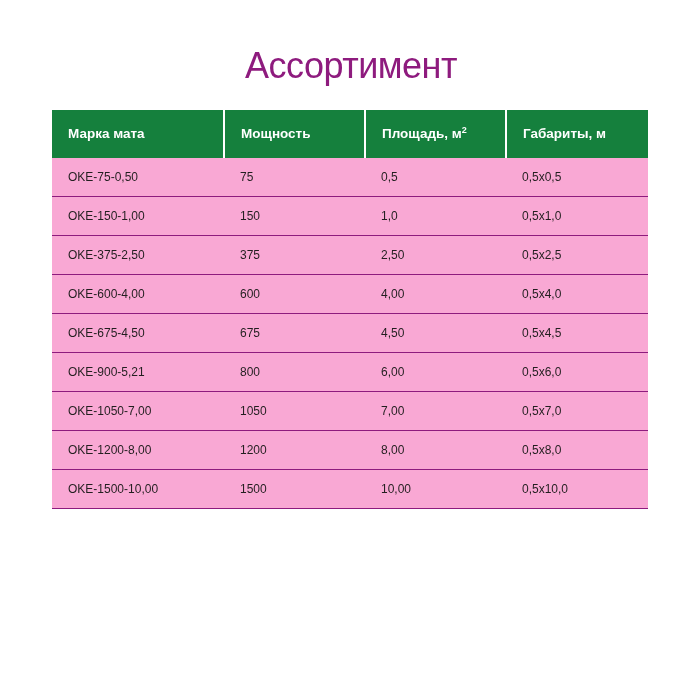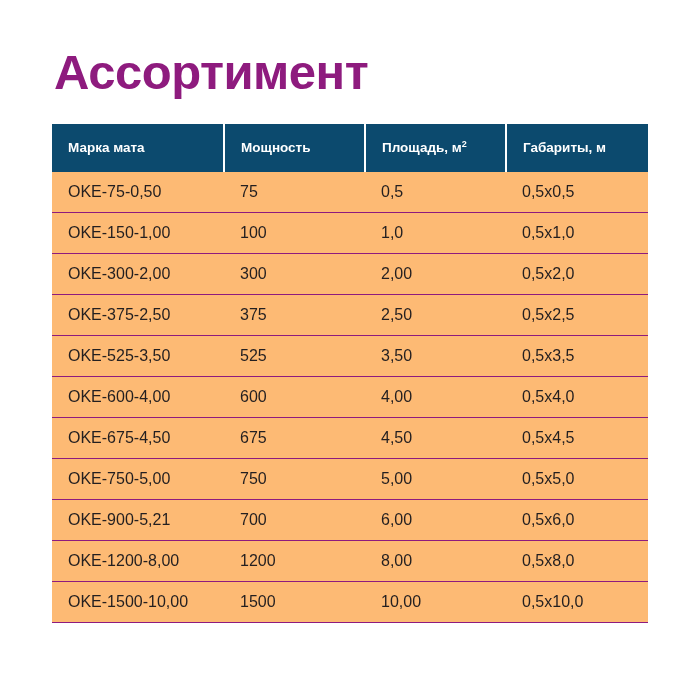--- a/index.html
+++ b/index.html
@@ -14,52 +14,53 @@
     overflow: hidden;
   }
   .page {
     width: 700px;
     height: 700px;
     box-sizing: border-box;
     padding: 46px 52px 0 52px;
     position: relative;
   }
   .title {
-    font-size: 49px;
-    font-weight: bold;
+    font-size: 36px;
+    font-weight: normal;
     color: #8e1b7e;
     letter-spacing: -0.5px;
     margin: 0 0 24px 2px;
     line-height: 1.1;
+    text-align: center;
   }
   table.assortment {
     border-collapse: collapse;
     width: 596px;
     table-layout: fixed;
   }
   table.assortment thead th {
-    background: #0c4a6e;
+    background: #15803d;
     color: #ffffff;
     font-size: 13.5px;
     font-weight: bold;
     text-align: left;
     padding: 14px 0 14px 16px;
     border-right: 2px solid #ffffff;
     height: 20px;
     box-sizing: content-box;
   }
   table.assortment thead th:last-child {
     border-right: none;
   }
   table.assortment tbody td {
-    font-size: 16px;
+    font-size: 12px;
     color: #231f20;
     padding: 11px 0 11px 16px;
     border-bottom: 1.5px solid #8e1b7e;
-    background: #fdba74;
+    background: #f9a8d4;
     height: 16px;
   }
   table.assortment tbody tr:first-child td {
     border-top: none;
   }
   .col1 { width: 172px; }
   .col2 { width: 141px; }
   .col3 { width: 141px; }
   .col4 { width: 142px; }
   sup.unit {
@@ -91,65 +92,53 @@
     </thead>
     <tbody id="table-body">
         <tr>
           <td>OKE-75-0,50</td>
           <td>75</td>
           <td>0,5</td>
           <td>0,5x0,5</td>
         </tr>
         <tr>
           <td>OKE-150-1,00</td>
-          <td>100</td>
+          <td>150</td>
           <td>1,0</td>
           <td>0,5x1,0</td>
-        </tr>
-        <tr>
-          <td>OKE-300-2,00</td>
-          <td>300</td>
-          <td>2,00</td>
-          <td>0,5x2,0</td>
         </tr>
         <tr>
           <td>OKE-375-2,50</td>
           <td>375</td>
           <td>2,50</td>
           <td>0,5x2,5</td>
-        </tr>
-        <tr>
-          <td>OKE-525-3,50</td>
-          <td>525</td>
-          <td>3,50</td>
-          <td>0,5x3,5</td>
         </tr>
         <tr>
           <td>OKE-600-4,00</td>
           <td>600</td>
           <td>4,00</td>
           <td>0,5x4,0</td>
         </tr>
         <tr>
           <td>OKE-675-4,50</td>
           <td>675</td>
           <td>4,50</td>
           <td>0,5x4,5</td>
         </tr>
         <tr>
-          <td>OKE-750-5,00</td>
-          <td>750</td>
-          <td>5,00</td>
-          <td>0,5x5,0</td>
+          <td>OKE-900-5,21</td>
+          <td>800</td>
+          <td>6,00</td>
+          <td>0,5x6,0</td>
         </tr>
         <tr>
-          <td>OKE-900-5,21</td>
-          <td>700</td>
-          <td>6,00</td>
-          <td>0,5x6,0</td>
+          <td>OKE-1050-7,00</td>
+          <td>1050</td>
+          <td>7,00</td>
+          <td>0,5x7,0</td>
         </tr>
         <tr>
           <td>OKE-1200-8,00</td>
           <td>1200</td>
           <td>8,00</td>
           <td>0,5x8,0</td>
         </tr>
         <tr>
           <td>OKE-1500-10,00</td>
           <td>1500</td>

